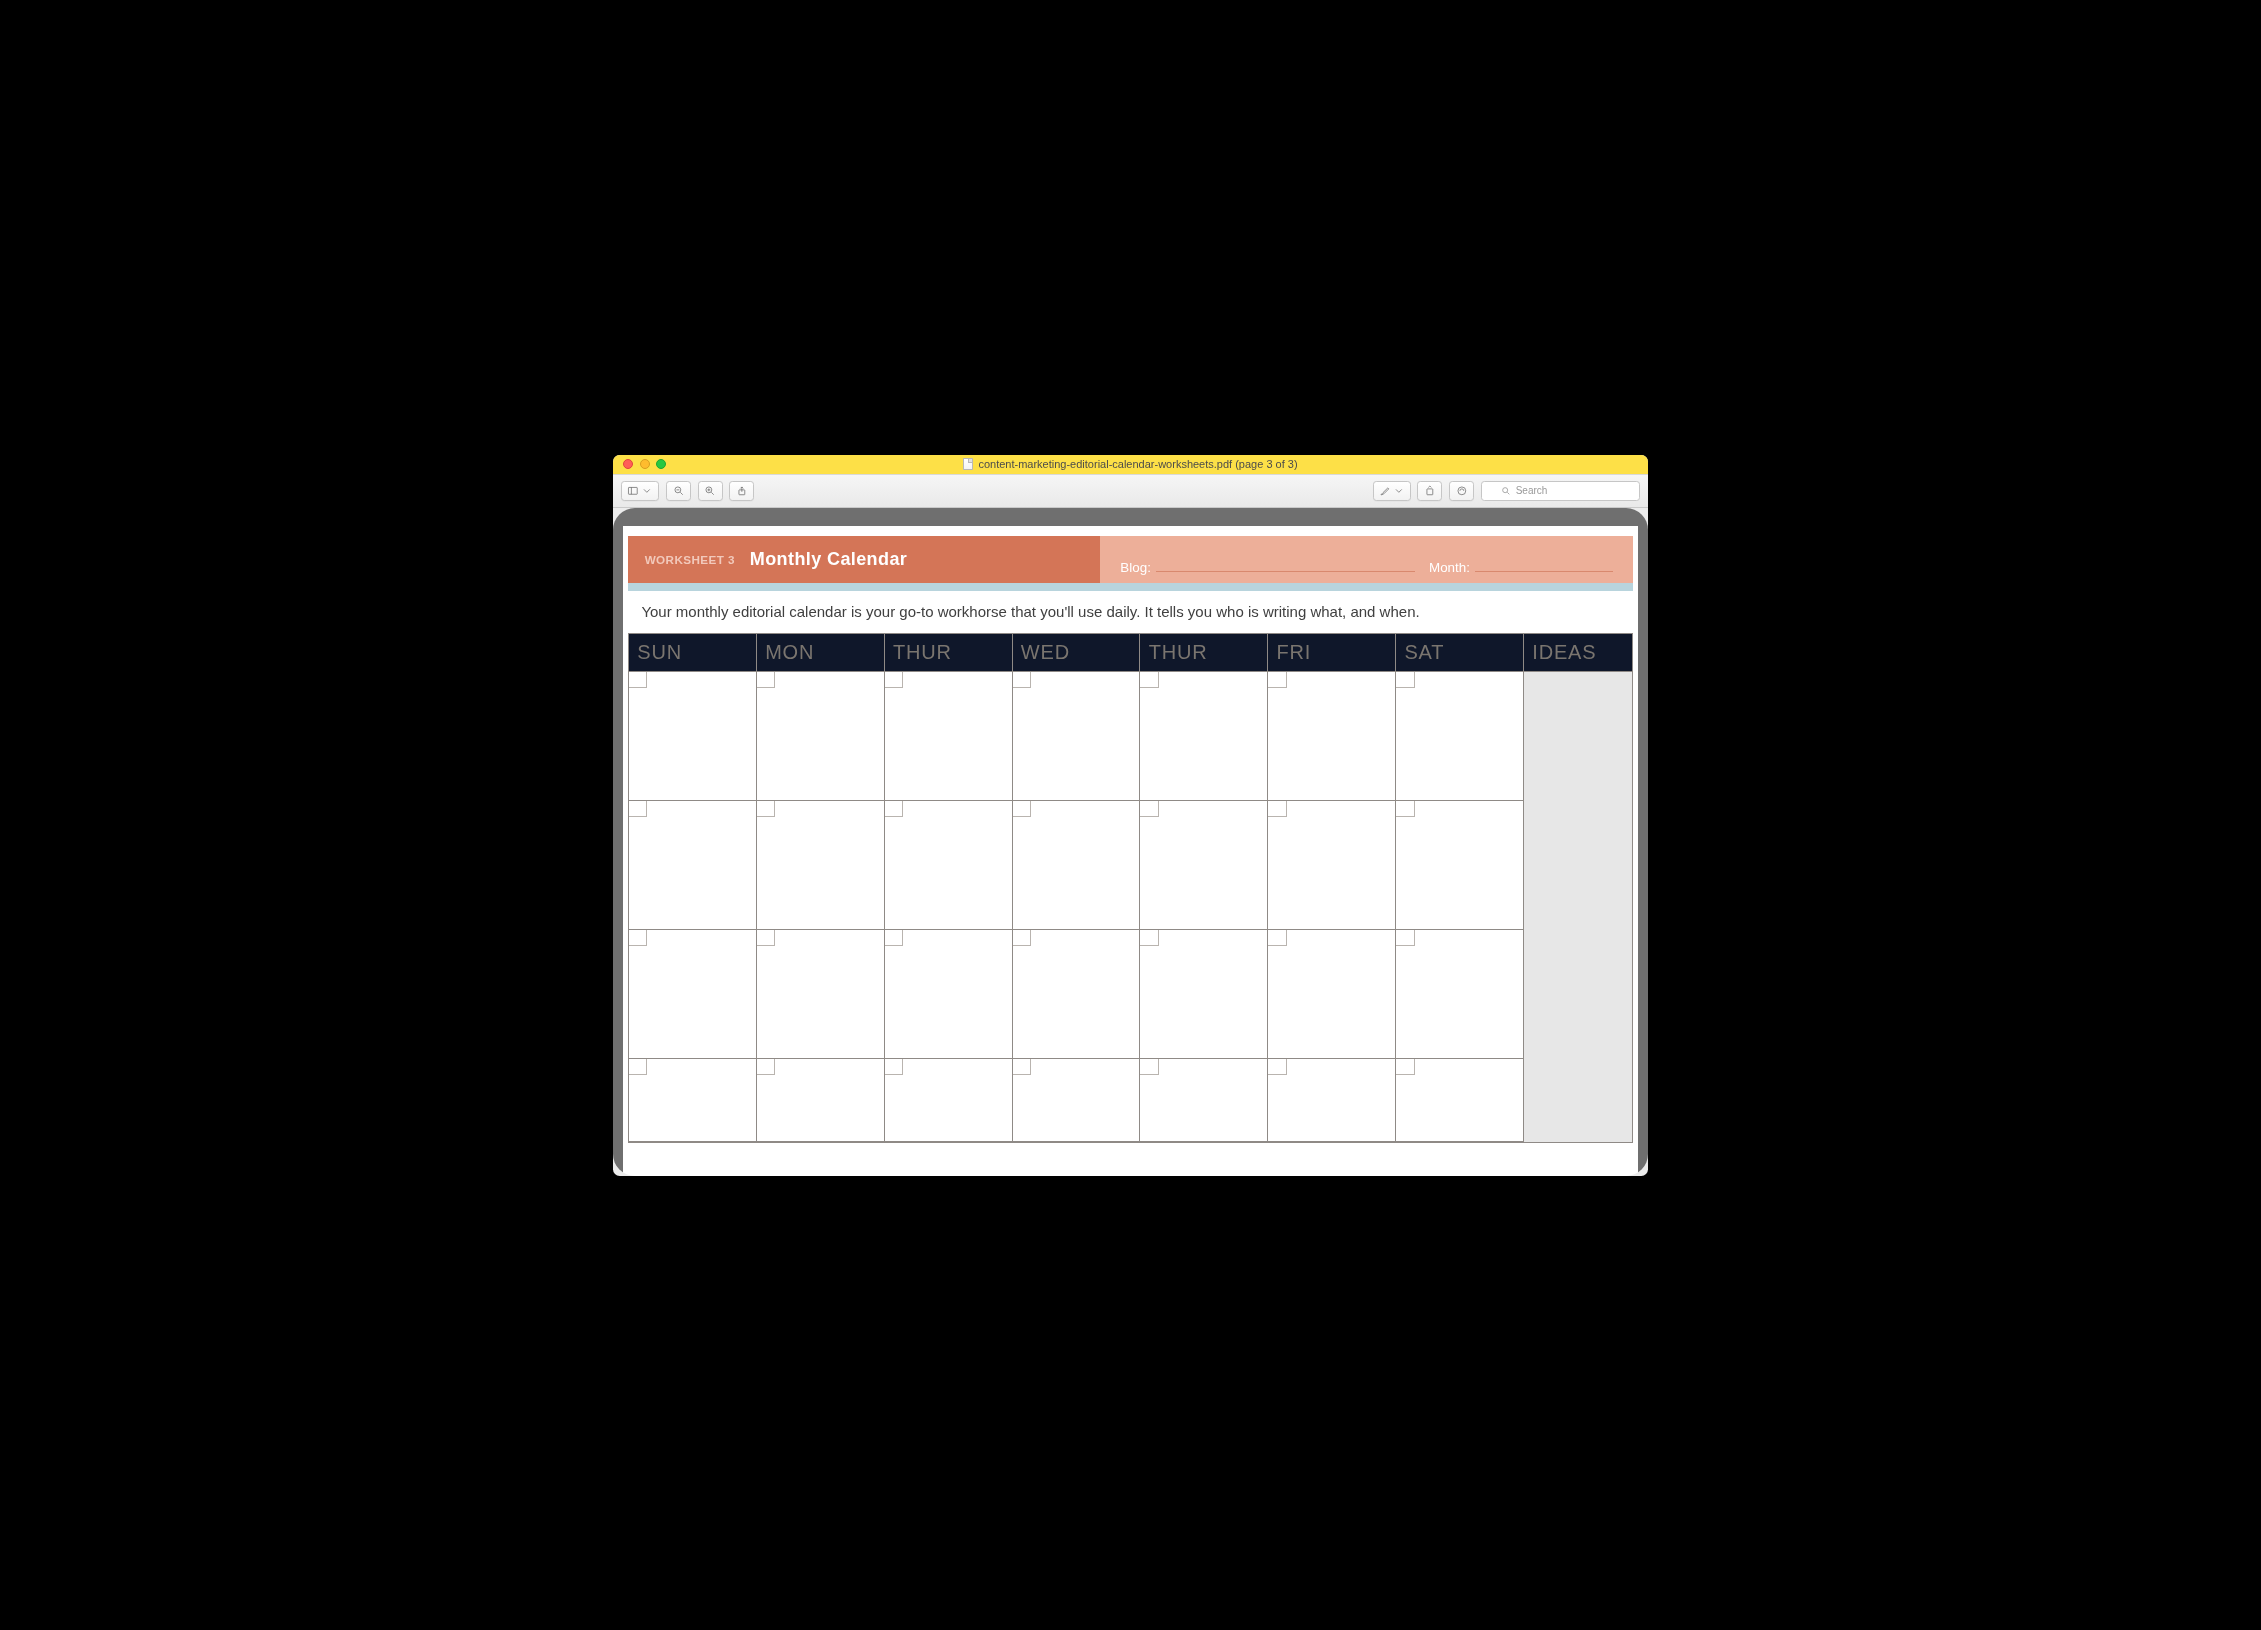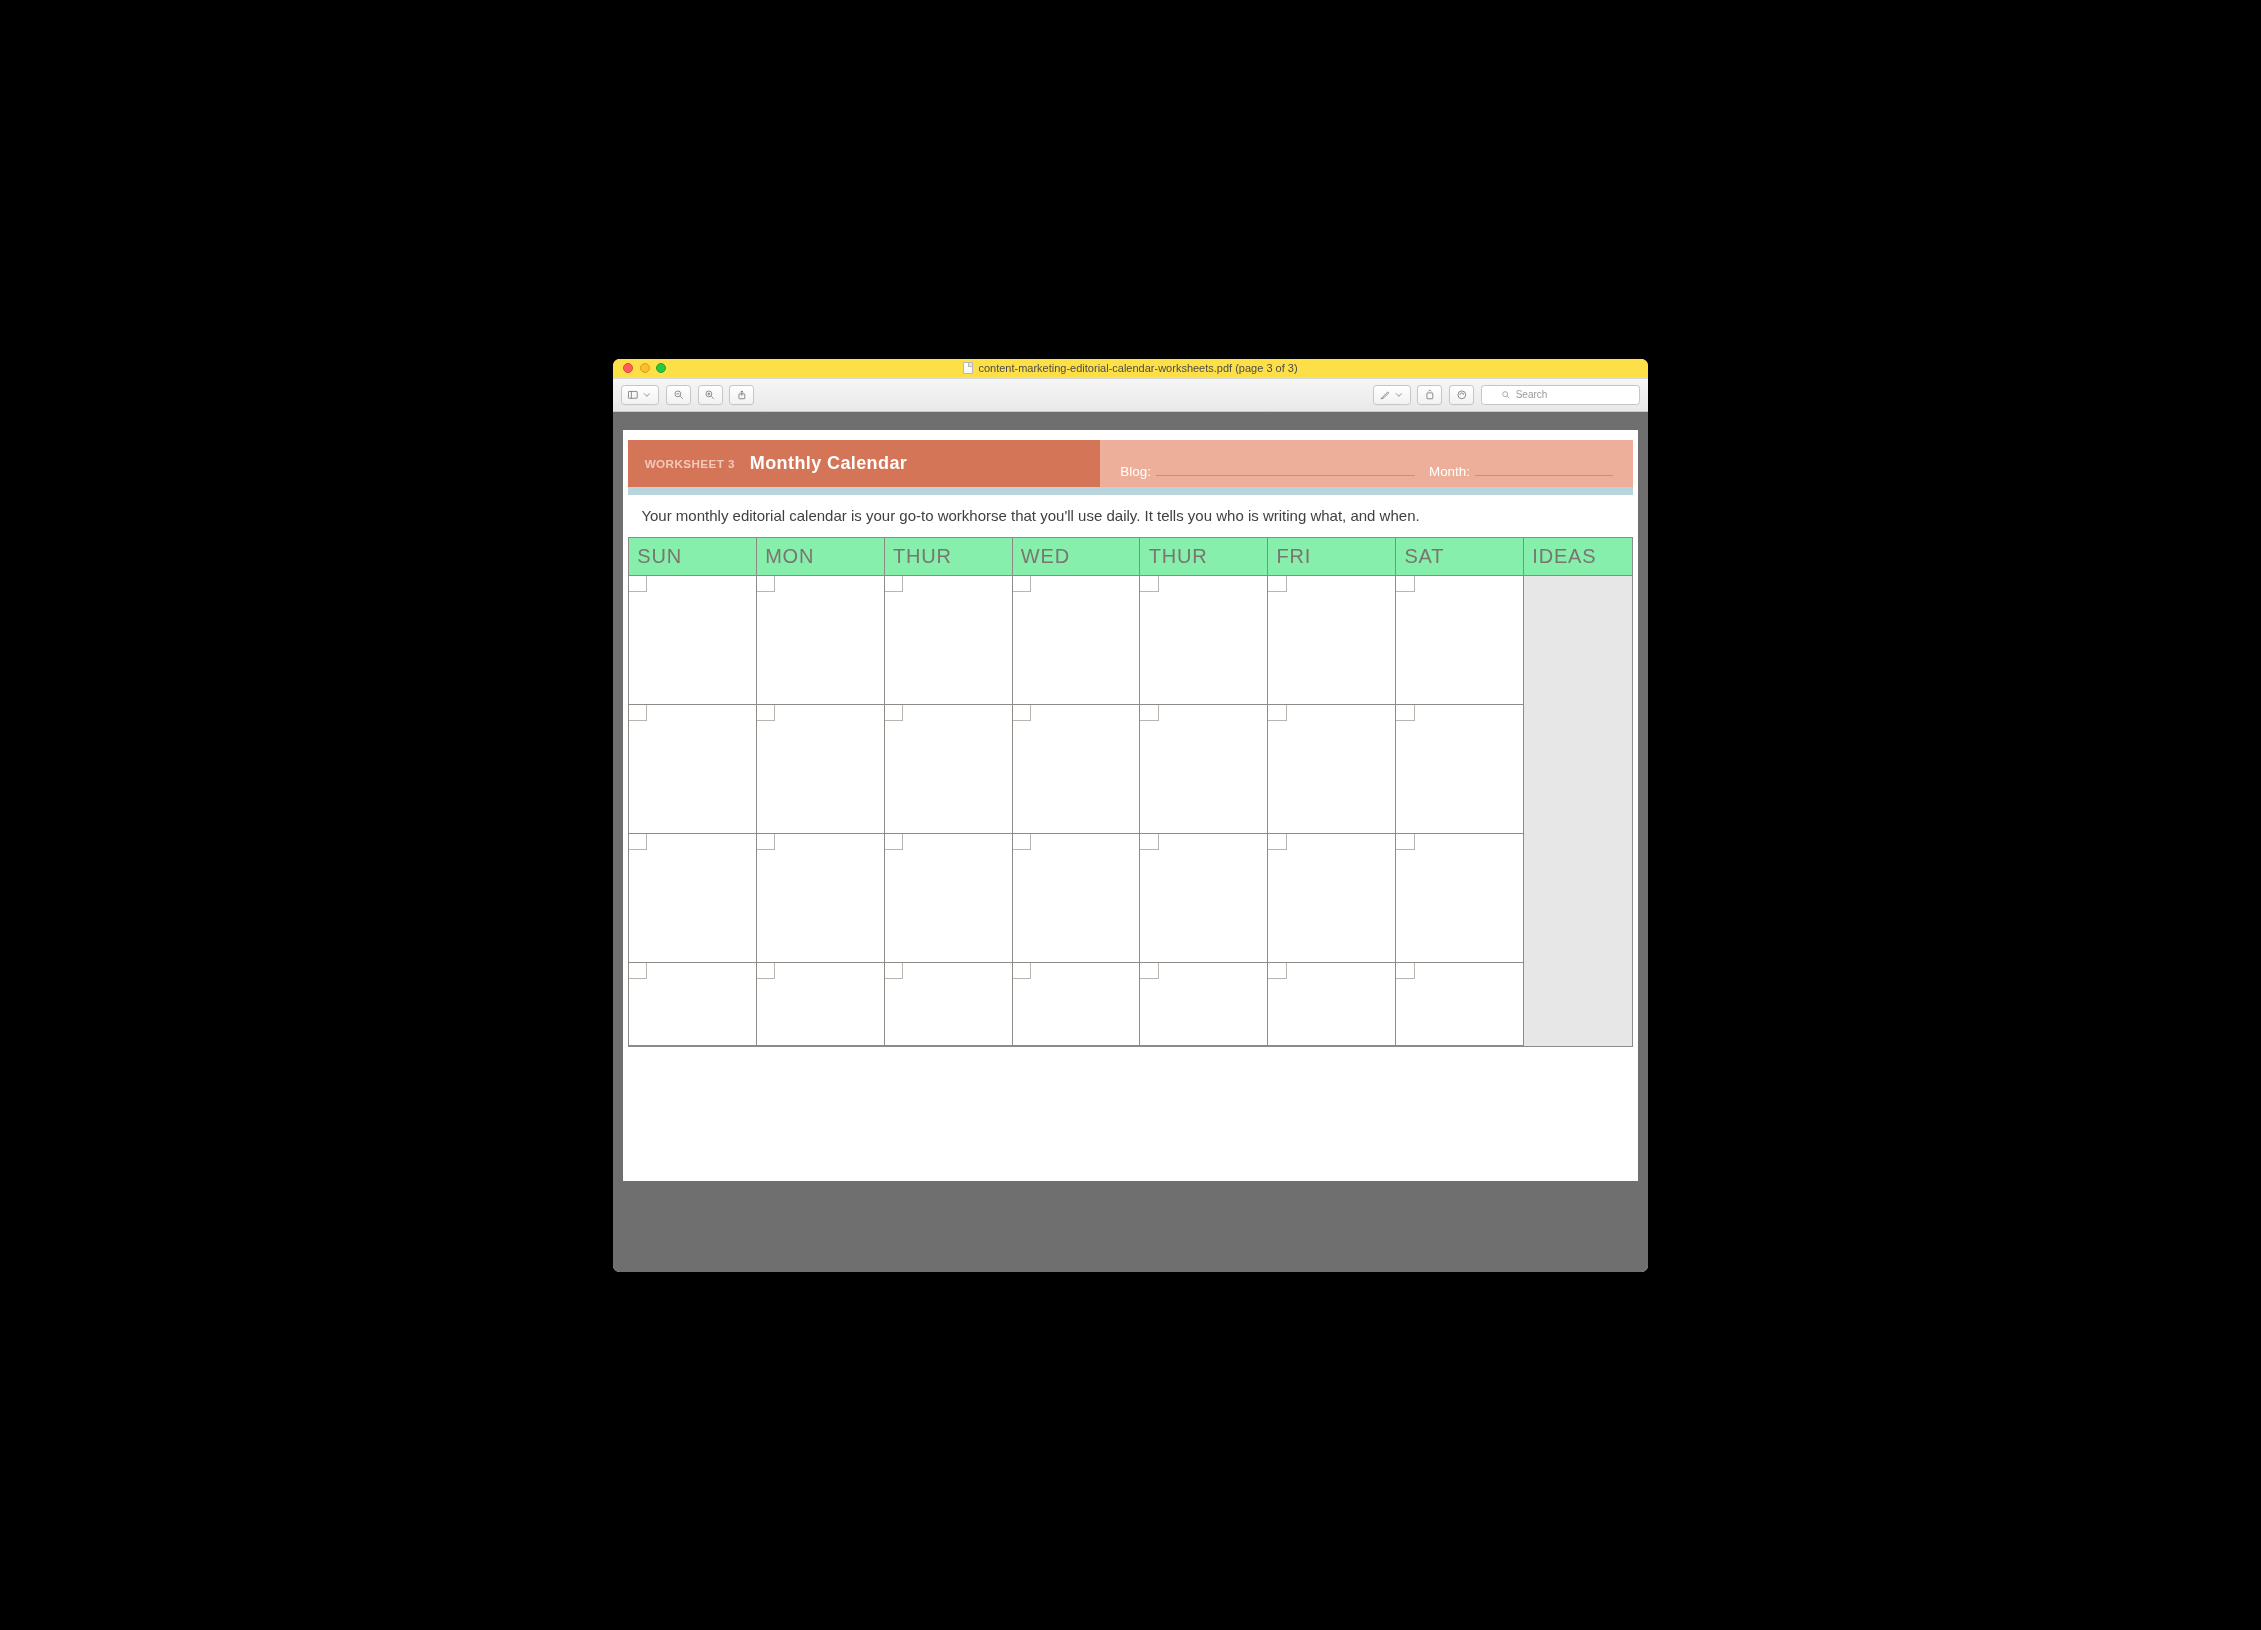--- a/index.html
+++ b/index.html
@@ -88,23 +88,24 @@
   .searchbox{
     width:159px;height:20px;
     background:#fff;border:0.8px solid #c6c6c6;border-radius:3.3px;
     display:flex;align-items:center;padding:0 19px;gap:5px;color:#9a9a9a;font-size:10px;
   }
   .searchbox svg{width:10px;height:10px;stroke:#9a9a9a;fill:none;stroke-width:2;}
   
   .content{
     background:#6f6f6f;
     padding: 18.4px 10px 0 10px;
-    height: 860px;
+    height: 668px;
     overflow:auto;
     position:relative;
+    border-radius:22px;
   }
   .page{
     background:#fff;
     width:100%;
     min-height:751px;
     padding: 10px 0 0 0;
   }
   
   .band{
     display:flex;
@@ -134,21 +135,21 @@
     font-size:15px;color:#404040;
   }
   
   .calwrap{
     margin: 0 5px;
     border:1.7px solid #8f8a86;
   }
   .cal-head{
     display:grid;
     grid-template-columns: repeat(7, 1fr) 108px;
-    background:#86efac;
+    background:#0f172a;
     border-bottom:1.7px solid #8f8a86;
   }
   .cal-head .hcell{
     padding:6.7px 8.3px;
     font-size:20px;font-weight:500;color:#7a756f;letter-spacing:0.8px;
     border-right:1.7px solid #8f8a86;
   }
   .cal-head .hcell:last-child{border-right:none;}
   .cal-body{
     display:grid;

